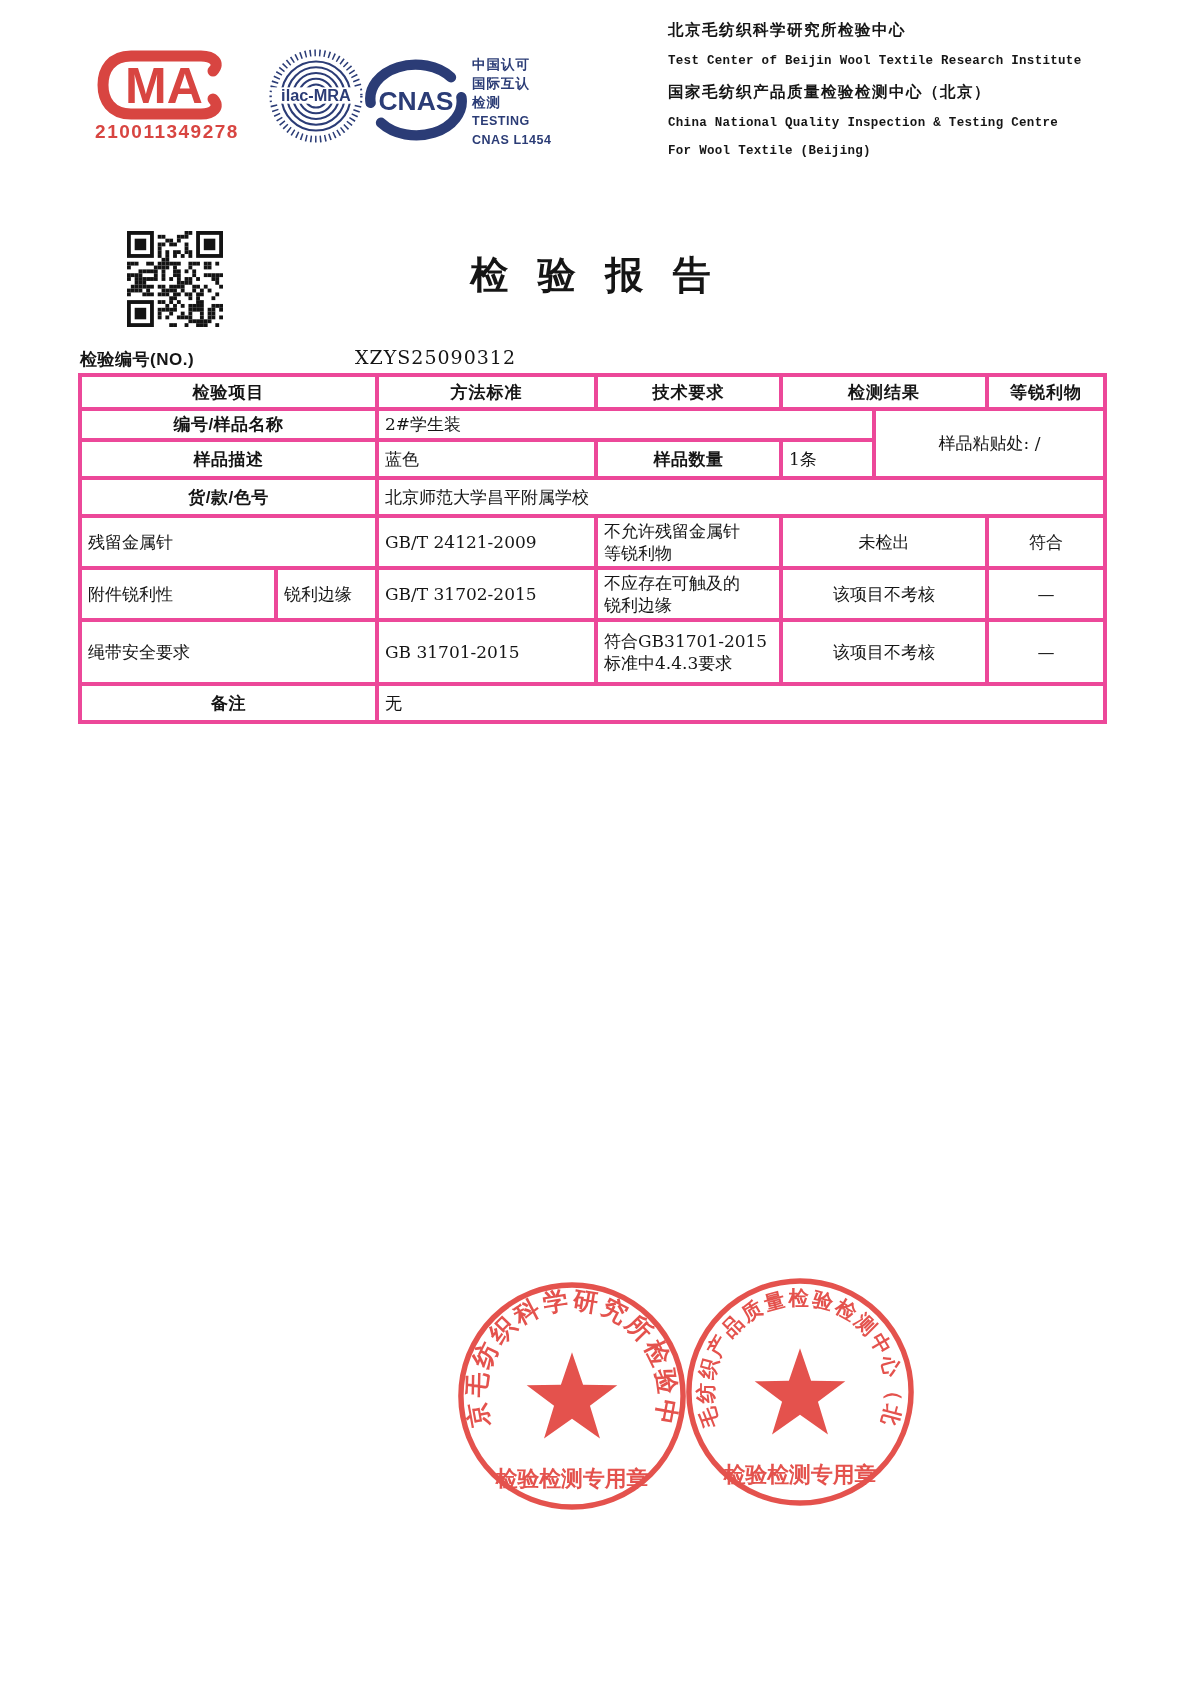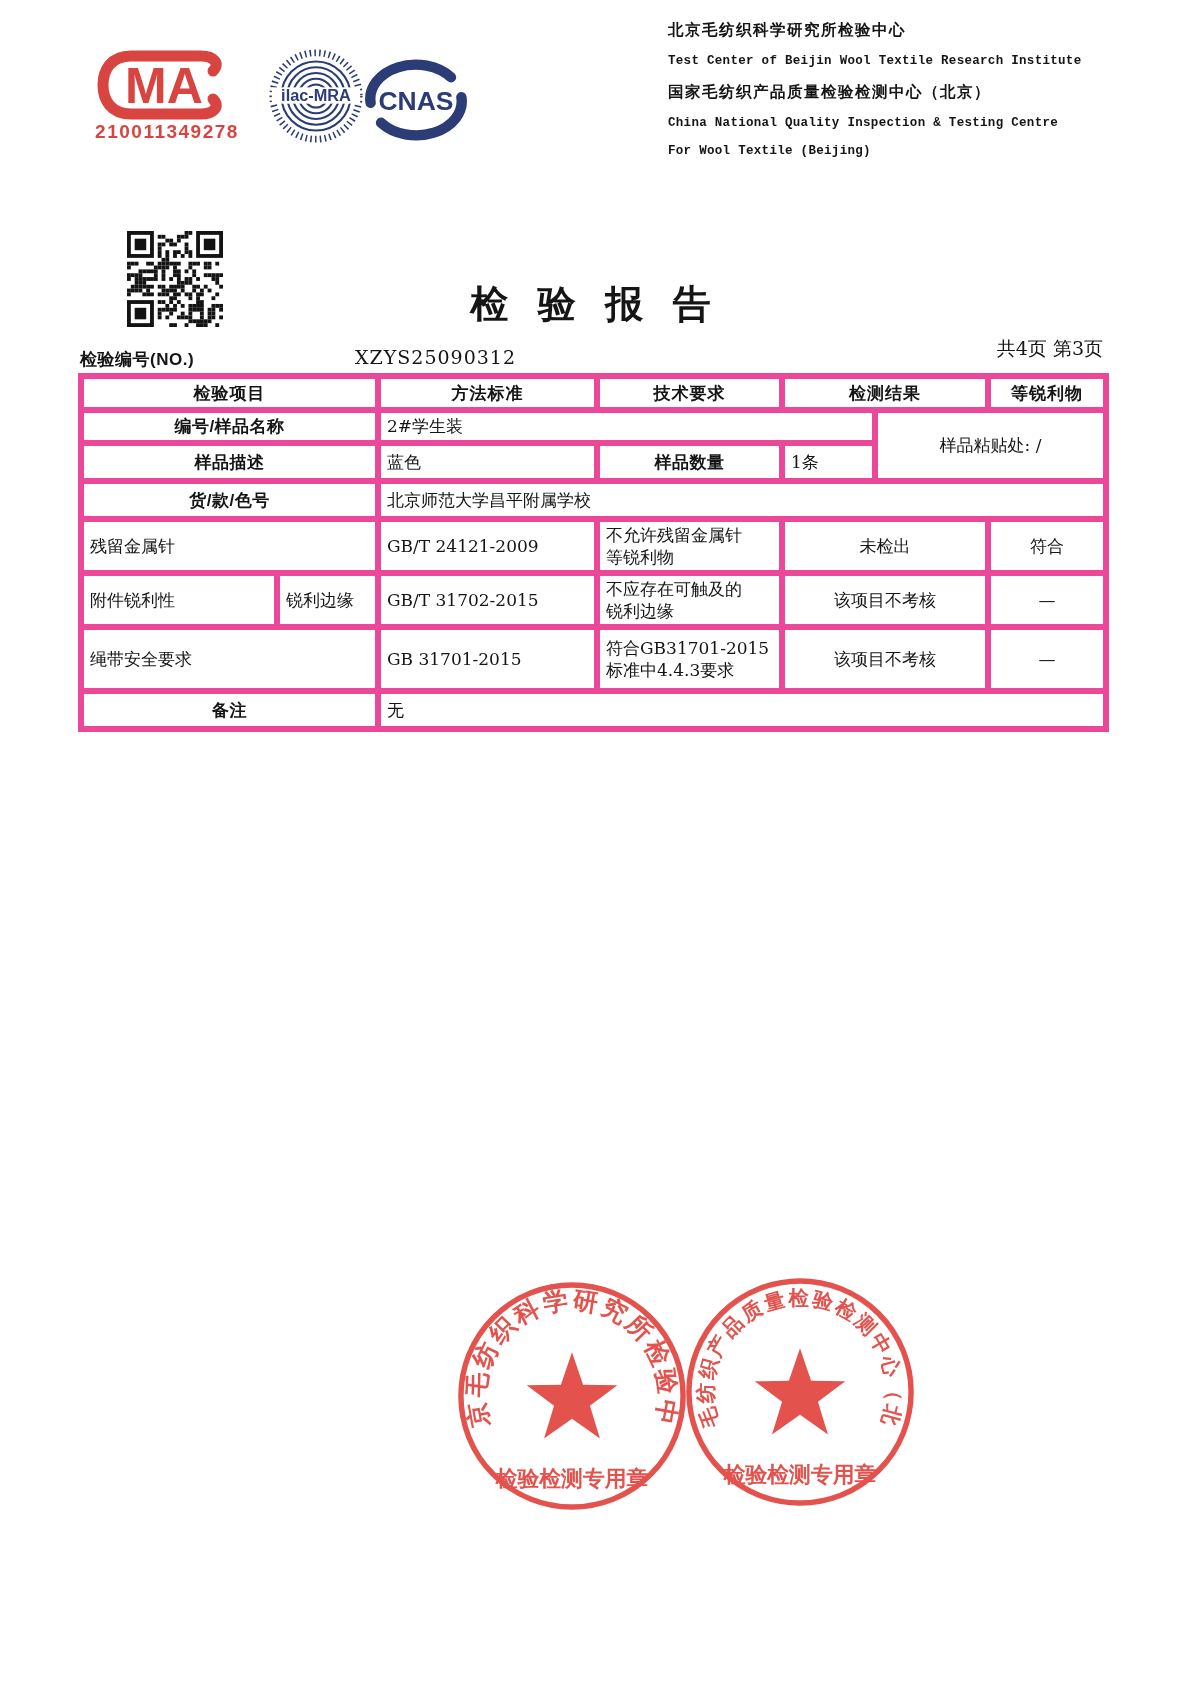--- a/index.html
+++ b/index.html
@@ -37,21 +37,21 @@
     font-family:"Liberation Mono","DejaVu Sans Mono",monospace;
     font-size:12.5px;font-weight:bold;letter-spacing:0.3px;
     margin-bottom:14px;white-space:nowrap;
   }
   
   .report-title{
     left:78px;top:250px;width:1025px;
     text-align:center;
     font-family:"Liberation Serif","DejaVu Serif",serif;
     font-size:38px;font-weight:bold;
-    letter-spacing:10px;text-indent:10px;margin-top:29px;
+    letter-spacing:10px;text-indent:10px;
   }
   .page-info{
     left:78px;top:336px;width:1025px;
     text-align:right;
     font-family:"DejaVu Serif","Liberation Serif",serif;
     font-size:19px;
   }
   .report-no-label{
     left:80px;top:348px;
     font-size:17px;font-weight:bold;letter-spacing:0.5px;
@@ -62,21 +62,21 @@
     font-size:19px;letter-spacing:1px;
   }
   
   table.report{
     position:absolute;left:78px;top:373px;
     width:1025px;
     border-collapse:collapse;table-layout:fixed;
     border:3px solid #161616;
   }
   table.report td,table.report th{
-    border:6px solid #ec4899;
+    border:4px solid #ec4899;
     padding:2px 6px;
     font-size:17px;
     overflow:hidden;
   }
   th.hd{font-weight:bold;text-align:center;letter-spacing:1px;}
   td.label{
     font-weight:bold;text-align:center;letter-spacing:0.5px;
   }
   td.value{
     font-family:"DejaVu Serif","Liberation Serif",serif;
@@ -132,20 +132,27 @@
     <rect x="4" y="41" width="92" height="17" fill="#ffffff"></rect>
     <text x="50" y="55" text-anchor="middle" font-size="17" font-weight="bold" fill="#2b3c76" font-family="Liberation Sans, sans-serif">ilac-MRA</text>
   </svg>
 
   <svg class="abs" style="left:364px;top:56px;" width="104" height="88" viewBox="0 0 110 92">
     <path d="M 7,49 A 48,36 0 0 1 92,22" fill="none" stroke="#2b3c76" stroke-width="11" stroke-linecap="round"></path>
     <path d="M 103,43 A 48,36 0 0 1 18,70" fill="none" stroke="#2b3c76" stroke-width="11" stroke-linecap="round"></path>
     <text x="55" y="57" text-anchor="middle" font-size="28" font-weight="bold" fill="#2b3c76" font-family="Liberation Sans, sans-serif">CNAS</text>
   </svg>
 
+  <div class="abs cnas-sidetext">
+    <div>中国认可</div>
+    <div>国际互认</div>
+    <div>检测</div>
+    <div class="en">TESTING</div>
+    <div class="en">CNAS L1454</div>
+  </div>
 
   <div class="abs institute">
     <div class="cn">北京毛纺织科学研究所检验中心</div>
     <div class="en">Test Center of Beijin Wool Textile Research Institute</div>
     <div class="cn">国家毛纺织产品质量检验检测中心（北京）</div>
     <div class="en">China National Quality Inspection &amp; Testing Centre</div>
     <div class="en">For Wool Textile (Beijing)</div>
   </div>
 
   <svg class="abs" style="left:127px;top:231px;" width="96" height="96" viewBox="0 0 25 25" id="qr-svg">
@@ -363,21 +370,20 @@
       <rect x="11" y="24" width="1" height="1" fill="#131313"></rect>
       <rect x="12" y="24" width="1" height="1" fill="#131313"></rect>
       <rect x="15" y="24" width="1" height="1" fill="#131313"></rect>
       <rect x="18" y="24" width="1" height="1" fill="#131313"></rect>
       <rect x="19" y="24" width="1" height="1" fill="#131313"></rect>
       <rect x="20" y="24" width="1" height="1" fill="#131313"></rect>
       <rect x="23" y="24" width="1" height="1" fill="#131313"></rect>
     </svg>
 
   <div class="abs report-title">检 验 报 告</div>
-  <div class="abs page-info">共4页 第3页</div>
   <div class="abs report-no-label">检验编号(NO.)</div>
   <div class="abs report-no-value">XZYS25090312</div>
 
   <table class="report">
     <colgroup>
       <col style="width:196px">
         <col style="width:101px">
         <col style="width:219px">
       <col style="width:185px">
         <col style="width:93px">

